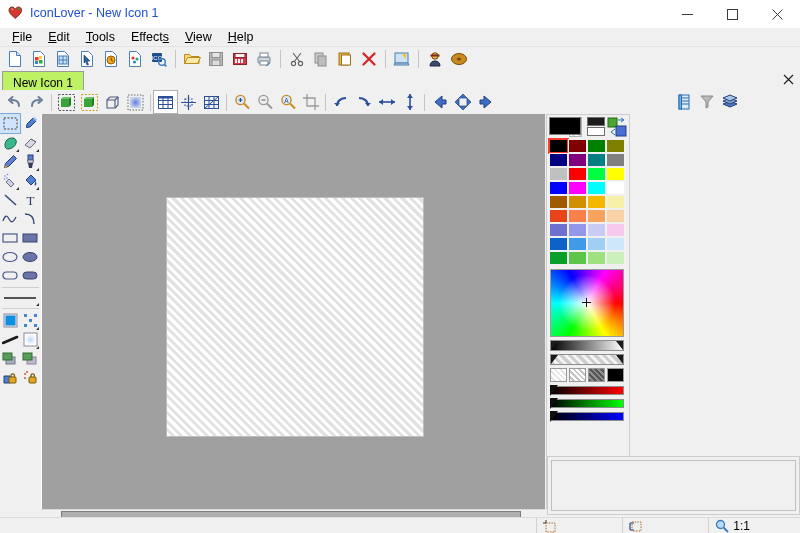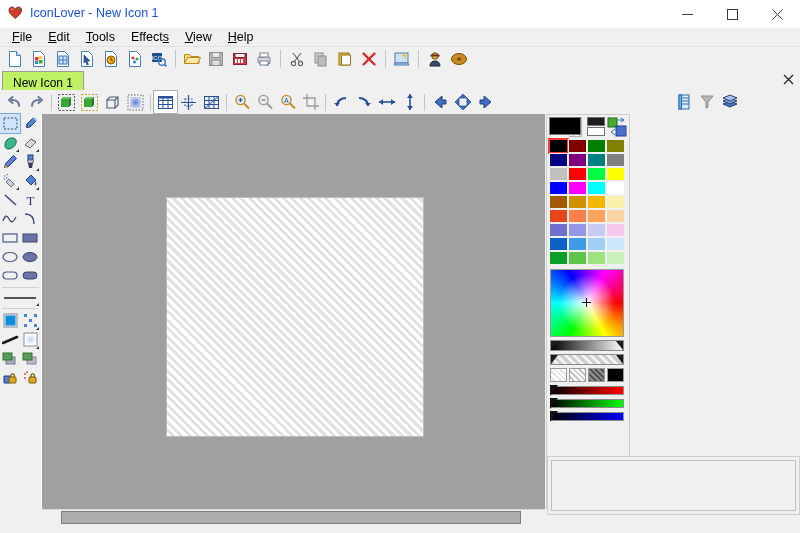--- a/index.html
+++ b/index.html
@@ -782,14 +782,38 @@
       <span class="bar" style="background:linear-gradient(to right,#000 0%,#0000ff 100%)"></span>
       <span class="knob"></span>
     </div>
   </div>
 
 
   <div class="bottomright">
     <div class="bottomright-inner"></div>
   </div>
 
+  <div class="statusbar">
+    <div class="st-cell" style="width:546px;border-left:none"></div>
+    <div class="st-cell" style="width:76px">
+      <svg width="13" height="13" viewBox="0 0 13 13">
+          <path d="M3 0v3M0 3h3" stroke="#333"></path>
+          <rect x="3" y="3" width="9" height="9" fill="none" stroke="#b06a2a" stroke-dasharray="1.5 1.2"></rect>
+        </svg>
+      <span></span>
+    </div>
+    <div class="st-cell" style="width:76px">
+      <svg width="13" height="13" viewBox="0 0 13 13">
+          <path d="M1 10V3M1 3h4M1 10h4" stroke="#1d4f8c" stroke-width="1.2"></path>
+          <rect x="3" y="2" width="9" height="9" fill="none" stroke="#b06a2a" stroke-dasharray="1.5 1.2"></rect>
+        </svg>
+      <span></span>
+    </div>
+    <div class="st-cell" style="width:82px">
+      <svg width="14" height="14" viewBox="0 0 14 14">
+          <circle cx="5.5" cy="5.5" r="4" fill="#bcdcf5" stroke="#3a7bbf" stroke-width="1.3"></circle>
+          <path d="M8.5 8.5l4.5 4.5" stroke="#3a7bbf" stroke-width="1.8"></path>
+        </svg>
+      <span class="st-zoom">1:1</span>
+    </div>
+  </div>
 
 </div>
 
 </body></html>

